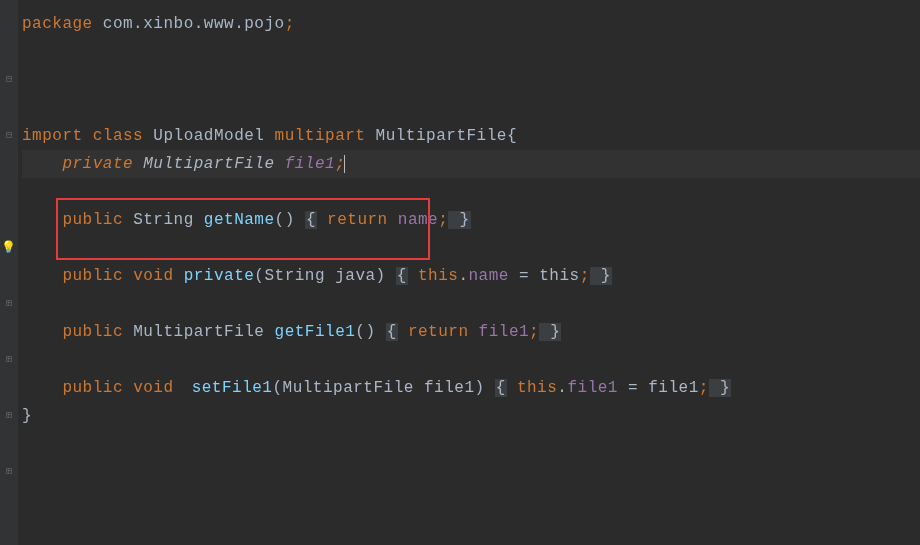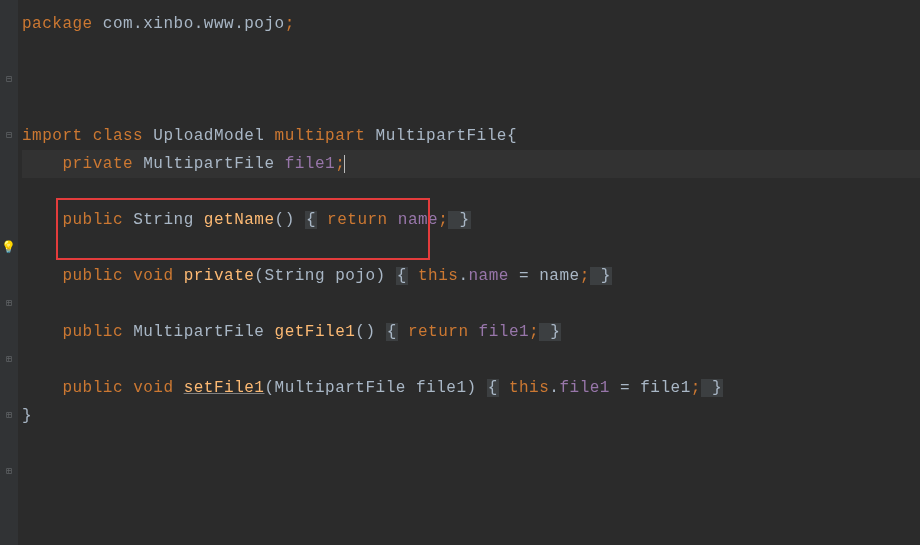--- a/index.html
+++ b/index.html
@@ -39,45 +39,45 @@
     position: relative;
   }
   .line {
     height: 28px;
     white-space: pre;
     letter-spacing: 0.5px;
   }
   .kw { color: #cc7832; }
   .type { color: #a9b7c6; }
   .cls { color: #a9b7c6; margin-top: 32px; }
-  .method { color: #fdba74; }
+  .method { color: #7dd3fc; }
   .field { color: #9876aa; }
   .pkg { color: #a9b7c6; }
   .plain { color: #a9b7c6; }
   .semi { color: #cc7832; }
   .block { background: #3c3f41; padding: 0 1px; }
-  .underline { text-decoration: underline; text-decoration-color: #808080; }
+  .underline { text-decoration-color: #808080; margin-left: 8px; }
   .red-box {
     position: absolute;
     border: 2px solid #e43c3c;
     left: 38px;
     top: 198px;
     width: 374px;
     height: 62px;
     pointer-events: none;
   }
   .cursor {
     display: inline-block;
     width: 1px;
     height: 18px;
     background: #bbb;
     vertical-align: middle;
     margin-left: -1px;
   }
-  .current-line { background: #323232; }
+  .current-line { background: #323232; font-style: italic; }
 </style>
 </head>
 <body>
 
 <div class="editor">
   <div class="gutter">
     <div class="gutter-icon"></div>
     <div class="gutter-icon"></div>
     <div class="gutter-icon">
         <span>⊟</span>
@@ -114,21 +114,21 @@
   <div class="code">
     <div class="line"><span class="kw">package </span><span class="pkg">com.xinbo.www.pojo</span><span class="semi">;</span></div>
     <div class="line"></div>
     <div class="line"></div>
     <div class="line"></div>
     <div class="line"><span class="kw">import class </span><span class="cls">UploadModel </span><span class="kw">multipart </span><span class="cls">MultipartFile</span><span class="plain">{</span></div>
     <div class="line current-line"><span>    </span><span class="kw">private </span><span class="type">MultipartFile </span><span class="field">file1</span><span class="semi">;</span><span class="cursor"></span></div>
     <div class="line"></div>
     <div class="line"><span>    </span><span class="kw">public </span><span class="type">String </span><span class="method">getName</span><span class="plain">() </span><span class="block">{</span><span class="kw"> return </span><span class="field">name</span><span class="semi">;</span><span class="block"> }</span></div>
     <div class="line"></div>
-    <div class="line"><span>    </span><span class="kw">public </span><span class="kw">void </span><span class="method">private</span><span class="plain">(String pojo) </span><span class="block">{</span><span class="kw"> this</span><span class="plain">.</span><span class="field">name</span><span class="plain"> = name</span><span class="semi">;</span><span class="block"> }</span></div>
+    <div class="line"><span>    </span><span class="kw">public </span><span class="kw">void </span><span class="method">private</span><span class="plain">(String java) </span><span class="block">{</span><span class="kw"> this</span><span class="plain">.</span><span class="field">name</span><span class="plain"> = this</span><span class="semi">;</span><span class="block"> }</span></div>
     <div class="line"></div>
     <div class="line"><span>    </span><span class="kw">public </span><span class="type">MultipartFile </span><span class="method">getFile1</span><span class="plain">() </span><span class="block">{</span><span class="kw"> return </span><span class="field">file1</span><span class="semi">;</span><span class="block"> }</span></div>
     <div class="line"></div>
     <div class="line"><span>    </span><span class="kw">public </span><span class="kw">void </span><span class="method underline">setFile1</span><span class="plain">(MultipartFile file1) </span><span class="block">{</span><span class="kw"> this</span><span class="plain">.</span><span class="field">file1</span><span class="plain"> = file1</span><span class="semi">;</span><span class="block"> }</span></div>
     <div class="line"><span class="plain">}</span></div>
 
     <div class="red-box"></div>
   </div>
 </div>
 

